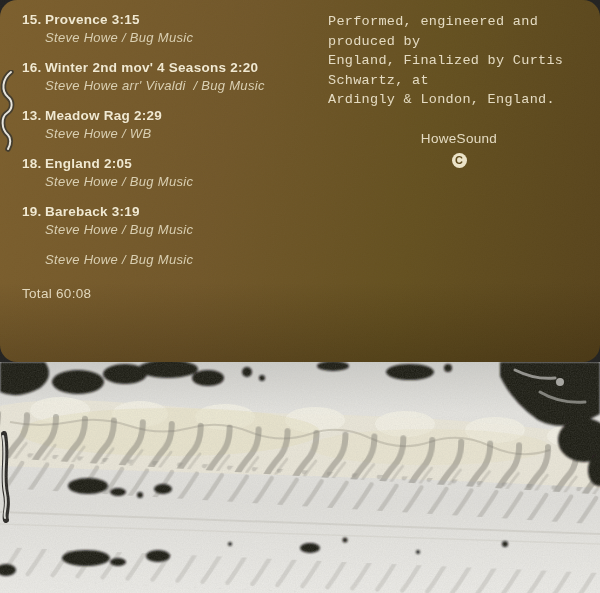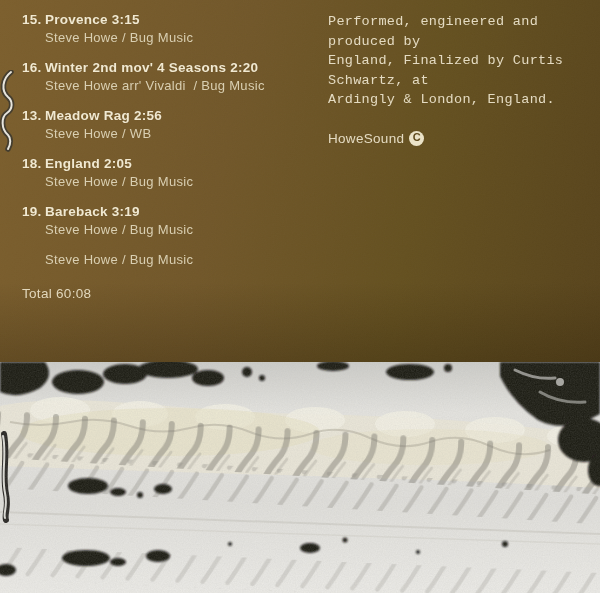--- a/index.html
+++ b/index.html
@@ -7,43 +7,44 @@
     position:relative;width:600px;height:593px;overflow:hidden;
     font-family:"Liberation Sans",sans-serif;
     -webkit-font-smoothing:antialiased;
   }
   
   .brown-panel{
     position:absolute;left:0;top:0;width:600px;height:362px;
     background:
       linear-gradient(180deg, rgba(0,0,0,0) 78%, rgba(35,24,4,0.28) 100%),
       linear-gradient(102deg, #7c5f2e 0%, #71572a 38%, #645020 68%, #57431c 100%);
+    border-radius: 17px;
   }
   .brown-noise{position:absolute;left:0;top:0;width:100%;height:100%;opacity:.5;pointer-events:none;}
   .tracks{position:absolute;left:22px;top:12px;}
   .track{margin-bottom:15px;}
   .track-heading{
     font-size:13.5px;font-weight:bold;color:#f1e9d1;line-height:16px;letter-spacing:.25px;
     text-shadow:0 0 1px rgba(0,0,0,.15);
   }
   .track-num{display:inline-block;width:23px;}
   .track-credit{
     font-size:13px;color:#d9cfb2;line-height:15px;margin-top:2px;padding-left:23px;
-    letter-spacing:.3px;white-space:pre-wrap;
+    letter-spacing:.3px;white-space:pre-wrap;font-style:italic;
   }
   .total{
     position:absolute;left:22px;top:286px;
     font-size:13.5px;color:#e2d8bd;letter-spacing:.3px;text-align:right;
   }
   .note{
     position:absolute;left:328px;top:12px;width:262px;
     font-size:13.5px;line-height:19.5px;color:#e4dbc2;letter-spacing:.3px;
   }
   .note-line{white-space:pre-wrap;font-family:Liberation Mono, monospace;}
-  .howesound{margin-top:19px;display:flex;align-items:center;gap:5px;}
+  .howesound{margin-top:19px;display:flex;align-items:center;gap:5px;flex-direction:column;}
   .c-badge{
     width:15px;height:15px;border-radius:50%;background:#ebe3c8;color:#5f4a1d;
     font-size:11px;font-weight:bold;display:inline-flex;align-items:center;justify-content:center;
     line-height:1;padding-bottom:1px;box-sizing:border-box;
   }
   .metal-fragment{position:absolute;left:0;top:70px;width:15px;height:82px;}
   
   .photo{position:absolute;left:0;top:362px;width:600px;height:231px;}
   .photo svg{display:block;}
 </style>
@@ -73,21 +74,21 @@
     <div class="tracks">
       <div class="track">
         <div class="track-heading"><span class="track-num">15.</span><span>Provence</span> <span>3:15</span></div>
         <div class="track-credit">Steve Howe / Bug Music</div>
       </div>
       <div class="track">
         <div class="track-heading"><span class="track-num">16.</span><span>Winter 2nd mov' 4 Seasons</span> <span>2:20</span></div>
         <div class="track-credit">Steve Howe arr' Vivaldi  / Bug Music</div>
       </div>
       <div class="track">
-        <div class="track-heading"><span class="track-num">13.</span><span>Meadow Rag</span> <span>2:56</span></div>
+        <div class="track-heading"><span class="track-num">13.</span><span>Meadow Rag</span> <span>2:29</span></div>
         <div class="track-credit">Steve Howe / WB</div>
       </div>
       <div class="track">
         <div class="track-heading"><span class="track-num">18.</span><span>England</span> <span>2:05</span></div>
         <div class="track-credit">Steve Howe / Bug Music</div>
       </div>
       <div class="track">
         <div class="track-heading"><span class="track-num">19.</span><span>Bareback</span> <span>3:19</span></div>
         <div class="track-credit">Steve Howe / Bug Music</div>
       </div>

